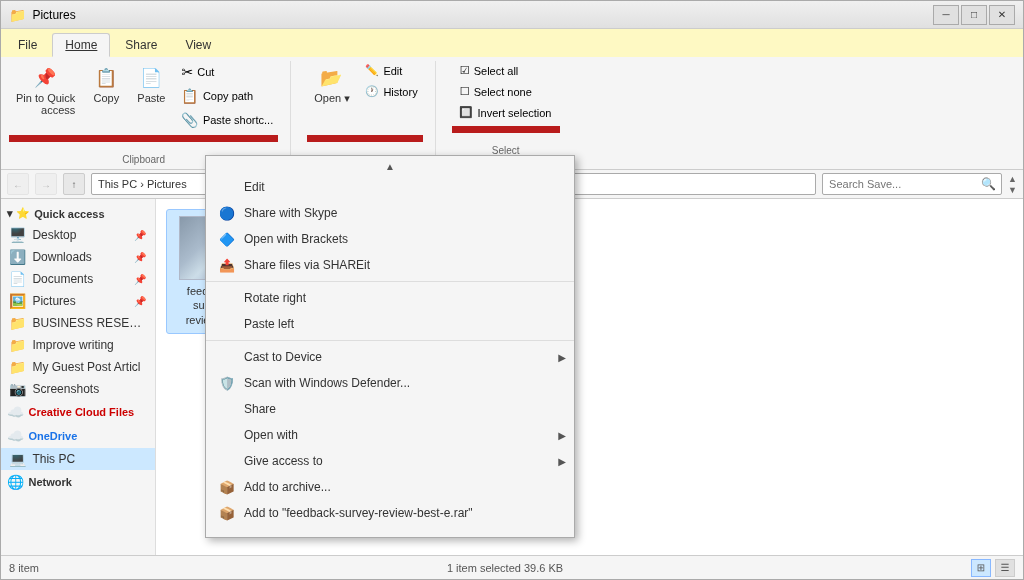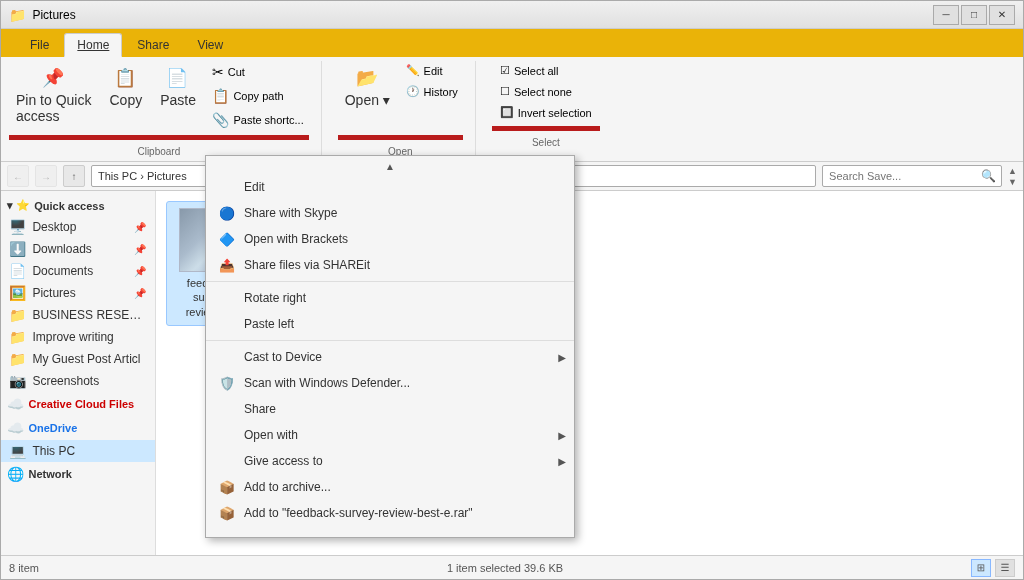--- a/index.html
+++ b/index.html
@@ -58,22 +58,22 @@
     }
 
     
     .ribbon {
       background: #f5f5f5;
       border-bottom: 1px solid #ccc;
     }
 
     .ribbon-tabs {
       display: flex;
-      background: #eab308;
-      padding: 0 16px;
+      background: #fef9c3;
+      padding: 0 4px;
       padding-top: 4px;
       gap: 2px;
     }
 
     .ribbon-tab {
       padding: 4px 12px;
       font-size: 12px;
       cursor: pointer;
       border: 1px solid transparent;
       border-bottom: none;
@@ -129,33 +129,33 @@
     .ribbon-btn-icon {
       width: 24px;
       height: 24px;
       display: flex;
       align-items: center;
       justify-content: center;
       font-size: 18px;
     }
 
     .ribbon-btn-label {
-      font-size: 14px;
+      font-size: 11px;
       color: #333;
-      text-align: left;
+      text-align: right;
     }
 
     .ribbon-group-label {
       font-size: 10px;
       color: #666;
       margin-top: 2px;
-      border-top: 5px solid #b91c1c;
+      border-top: 7px solid #b91c1c;
       width: 100%;
       text-align: center;
-      padding-top: 6px;
+      padding-top: 12px;
     }
 
     .ribbon-small-btns {
       display: flex;
       flex-direction: column;
       gap: 2px;
       justify-content: center;
     }
 
     .ribbon-small-btn {

